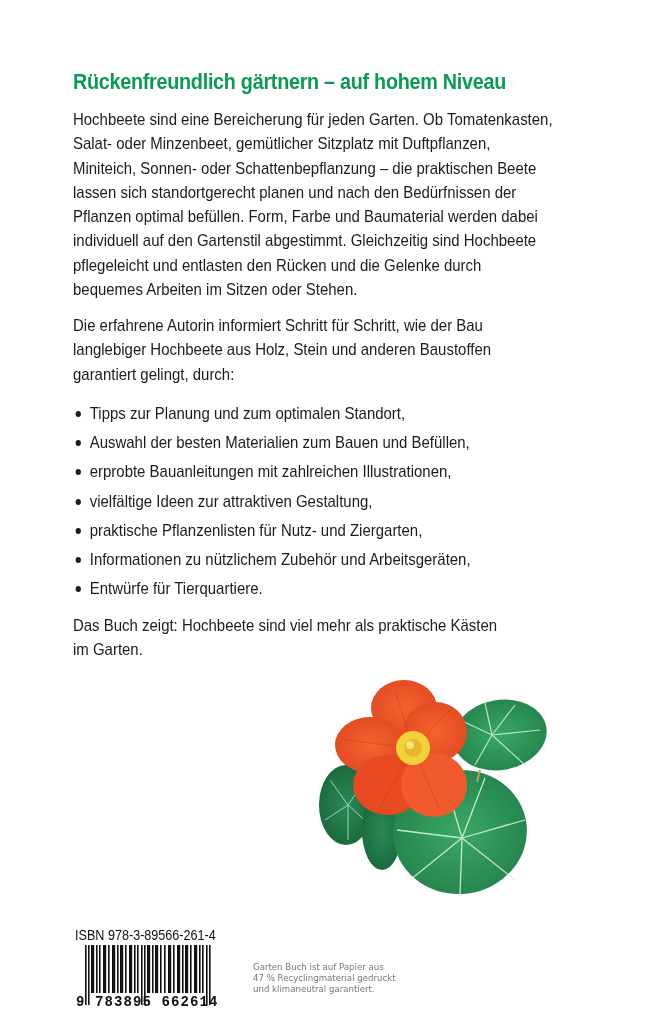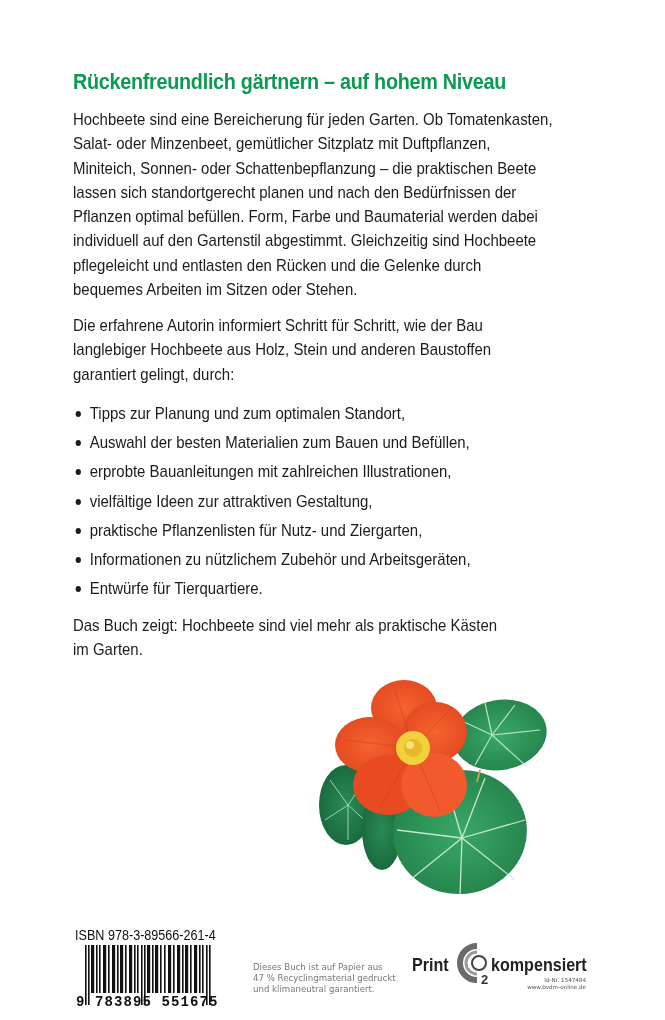--- a/index.html
+++ b/index.html
@@ -223,36 +223,22 @@
       <rect x="107" y="0" width="1.6" height="48"></rect>
         <rect x="110" y="0" width="3.2" height="48"></rect>
       <rect x="115" y="0" width="1.6" height="48"></rect>
         <rect x="119" y="0" width="3.2" height="48"></rect>
       <rect x="124" y="0" width="1.6" height="48"></rect>
         <rect x="127" y="0" width="1.6" height="48"></rect>
       <rect x="131" y="0" width="1.6" height="60"></rect>
         <rect x="134" y="0" width="1.6" height="60"></rect>
     </g>
   </svg>
-  <div class="barcode-digits">9 783895 551675</div>
+  <div class="barcode-digits">9 783895 662614</div>
 
   <div class="recycle-note">
-    <div>Dieses Buch ist auf Papier aus</div>
+    <div>Garten Buch ist auf Papier aus</div>
     <div>47 % Recyclingmaterial gedruckt</div>
     <div>und klimaneutral garantiert.</div>
   </div>
 
-  <div class="logo">
-    <span class="logo-print">Print</span>
-    <svg class="logo-co2" viewBox="0 0 38 44">
-      <path d="M22 4 A17 17 0 1 0 22 38" fill="none" stroke="#6a6a6a" stroke-width="6"></path>
-      <path d="M22 10 A11 11 0 1 0 22 32" fill="none" stroke="#9a9a9a" stroke-width="3"></path>
-      <circle cx="24" cy="21" r="7" fill="none" stroke="#444" stroke-width="2"></circle>
-      <text x="26" y="42" font-family="Liberation Sans, sans-serif" font-weight="bold" font-size="13" fill="#333">2</text>
-    </svg>
-    <span class="logo-komp">kompensiert</span>
-    <div class="logo-id">
-      <div>Id-Nr. 1547484</div>
-      <div>www.bvdm-online.de</div>
-    </div>
-  </div>
 
 </div>
 
 </body></html>

